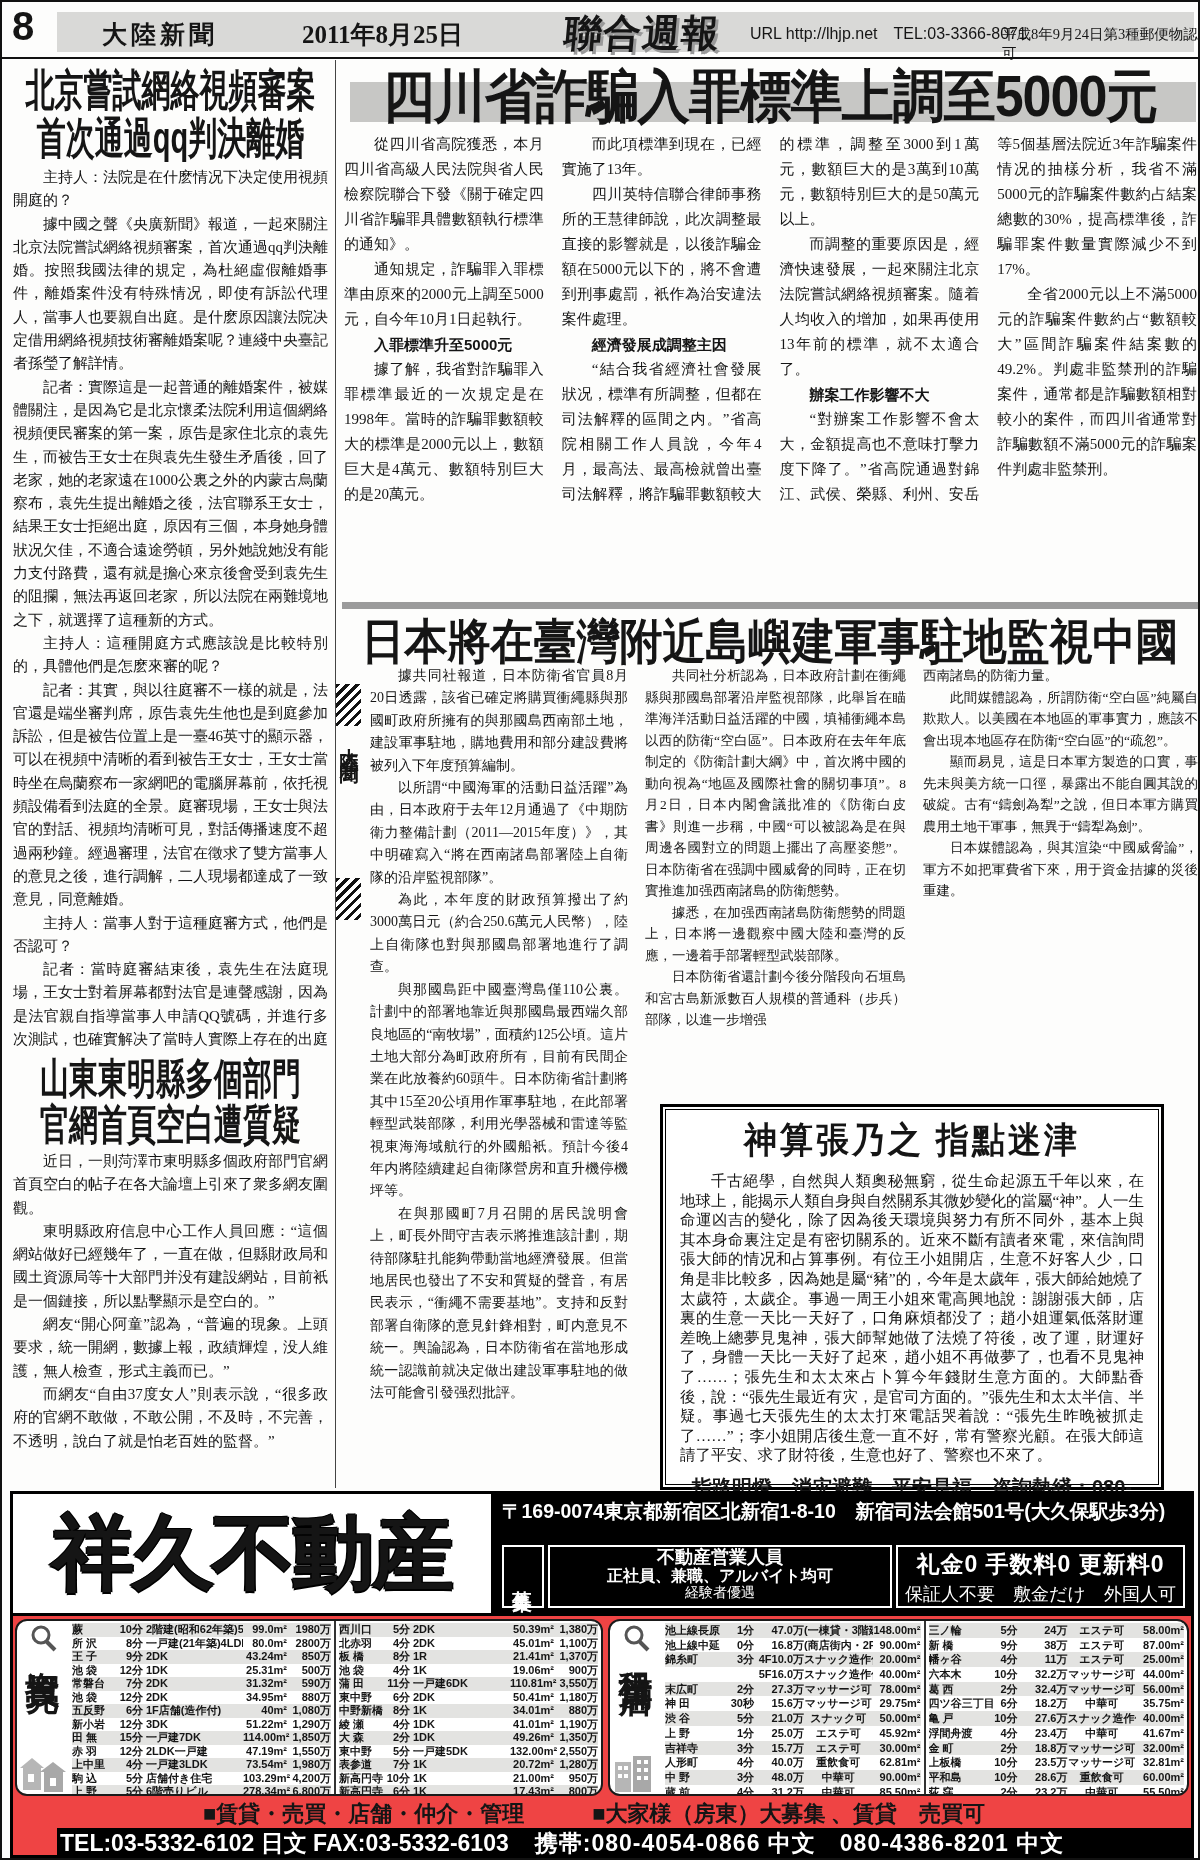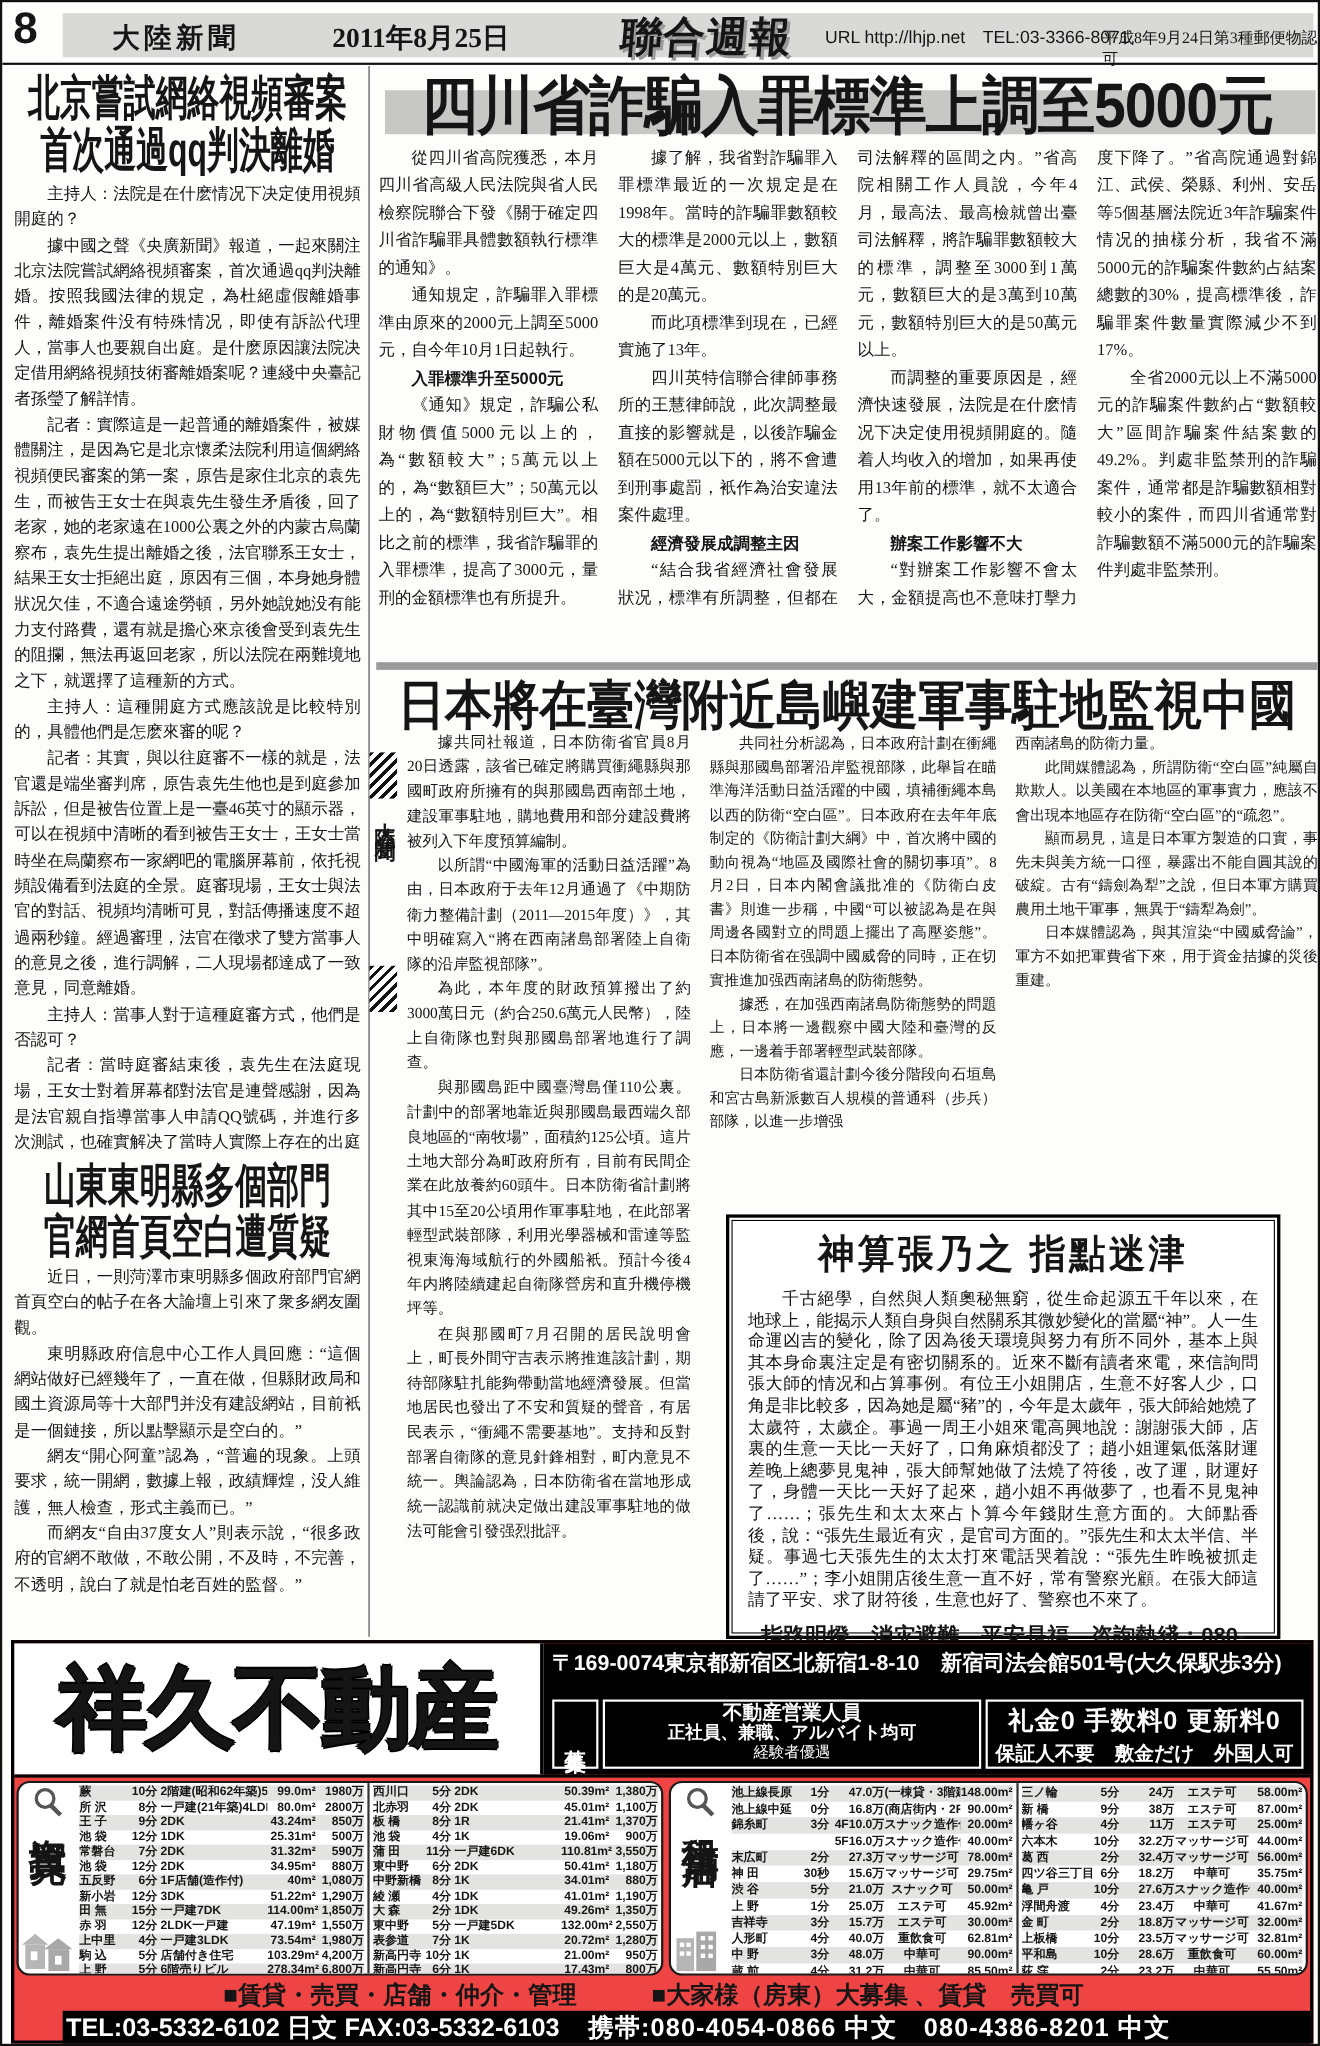--- a/index.html
+++ b/index.html
@@ -90,21 +90,21 @@
   .ad-addr .l2{font-size:17px;font-weight:bold;white-space:nowrap;margin-top:2px;}
   .ad-recruit{flex:1;display:flex;gap:4px;padding:3px 6px 5px 8px;box-sizing:border-box;}
   .r-label{width:38px;border:2px solid #fff;display:flex;align-items:center;justify-content:center;}
   .r-label span{writing-mode:vertical-rl;text-orientation:upright;font-size:20px;font-weight:900;letter-spacing:2px;}
   .r-box{width:340px;border:2px solid #fff;text-align:center;line-height:1.08;padding-top:1px;}
   .r-t{font-size:18px;font-weight:900;}
   .r-l1{font-size:16px;font-weight:bold;}
   .r-l2{font-size:14px;}
   .r-terms{flex:1;border:2px solid #fff;text-align:center;padding-top:2px;}
   .t-l1{font-size:23px;font-weight:900;letter-spacing:1px;}
-  .t-l2{font-size:18px;font-weight:bold;margin-top:2px;}
+  .t-l2{font-size:18px;font-weight:normal;margin-top:2px;}
 
   .ad-table{display:flex;height:186px;border-top:3px solid #000;padding:3px 2px;gap:5px;box-sizing:border-box;}
   .panel{border:2px solid #1a1a1a;border-radius:12px;display:flex;overflow:hidden;background:#fff;}
   .panel-sale{width:584px;}
   .panel-shop{flex:1;}
   .p-side{width:52px;position:relative;display:flex;flex-direction:column;align-items:center;padding-top:2px;}
   .v-label{writing-mode:vertical-rl;text-orientation:upright;font-size:34px;font-weight:900;
            line-height:1;letter-spacing:-3px;}
   .p-side svg.mag{flex:0 0 auto;}
   .corner-icon{position:absolute;bottom:2px;left:3px;opacity:.85;}
@@ -181,27 +181,26 @@
   </div>
 
   <div id="sichuan-head">
     <div class="band"></div>
     <span class="txt">四川省詐騙入罪標準上調至5000元</span>
   </div>
   <div id="sichuan-body">
       <p class="para">從四川省高院獲悉，本月四川省高級人民法院與省人民檢察院聯合下發《關于確定四川省詐騙罪具體數額執行標準的通知》。</p>
       <p class="para">通知規定，詐騙罪入罪標準由原來的2000元上調至5000元，自今年10月1日起執行。</p>
       <p class="subhead">入罪標準升至5000元</p>
-      <p class="para">《通知》規定，詐騙公私財物價值5000元以上的，為“數額較大”；5萬元以上的，為“數額巨大”；50萬元以上的，為“數額特別巨大”。相比之前的標準，我省詐騙罪的入罪標準，提高了3000元，量刑的金額標準也有所提升。</p>
       <p class="para">據了解，我省對詐騙罪入罪標準最近的一次規定是在1998年。當時的詐騙罪數額較大的標準是2000元以上，數額巨大是4萬元、數額特別巨大的是20萬元。</p>
       <p class="para">而此項標準到現在，已經實施了13年。</p>
       <p class="para">四川英特信聯合律師事務所的王慧律師說，此次調整最直接的影響就是，以後詐騙金額在5000元以下的，將不會遭到刑事處罰，衹作為治安違法案件處理。</p>
       <p class="subhead">經濟發展成調整主因</p>
       <p class="para">“結合我省經濟社會發展狀况，標準有所調整，但都在司法解釋的區間之内。”省高院相關工作人員說，今年4月，最高法、最高檢就曾出臺司法解釋，將詐騙罪數額較大的標準，調整至3000到1萬元，數額巨大的是3萬到10萬元，數額特別巨大的是50萬元以上。</p>
-      <p class="para">而調整的重要原因是，經濟快速發展，法院是在什麽情况下决定使用視頻開庭的。隨着人均收入的增加，如果再使用13年前的標準，就不太適合了。</p>
+      <p class="para">而調整的重要原因是，經濟快速發展，一起來關注北京法院嘗試網絡視頻審案。隨着人均收入的增加，如果再使用13年前的標準，就不太適合了。</p>
       <p class="subhead">辦案工作影響不大</p>
       <p class="para">“對辦案工作影響不會太大，金額提高也不意味打擊力度下降了。”省高院通過對錦江、武侯、榮縣、利州、安岳等5個基層法院近3年詐騙案件情况的抽樣分析，我省不滿5000元的詐騙案件數約占結案總數的30%，提高標準後，詐騙罪案件數量實際減少不到17%。</p>
       <p class="para">全省2000元以上不滿5000元的詐騙案件數約占“數額較大”區間詐騙案件結案數的49.2%。判處非監禁刑的詐騙案件，通常都是詐騙數額相對較小的案件，而四川省通常對詐騙數額不滿5000元的詐騙案件判處非監禁刑。</p>
     </div>
 
   <div id="jp-rule"></div>
   <div id="jp-head">
     <span class="txt">日本將在臺灣附近島嶼建軍事駐地監視中國</span>
   </div>
   <div id="jp-strip">

